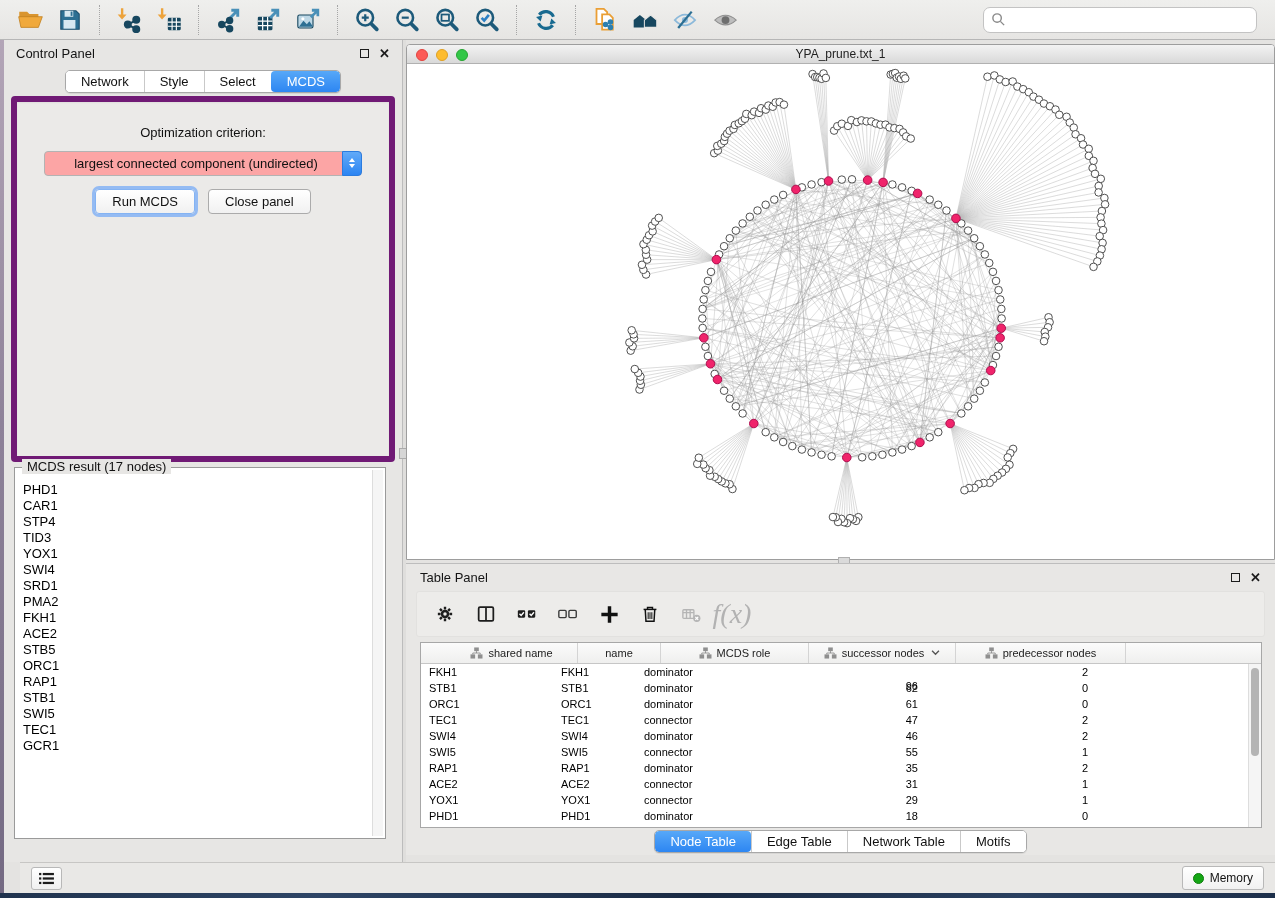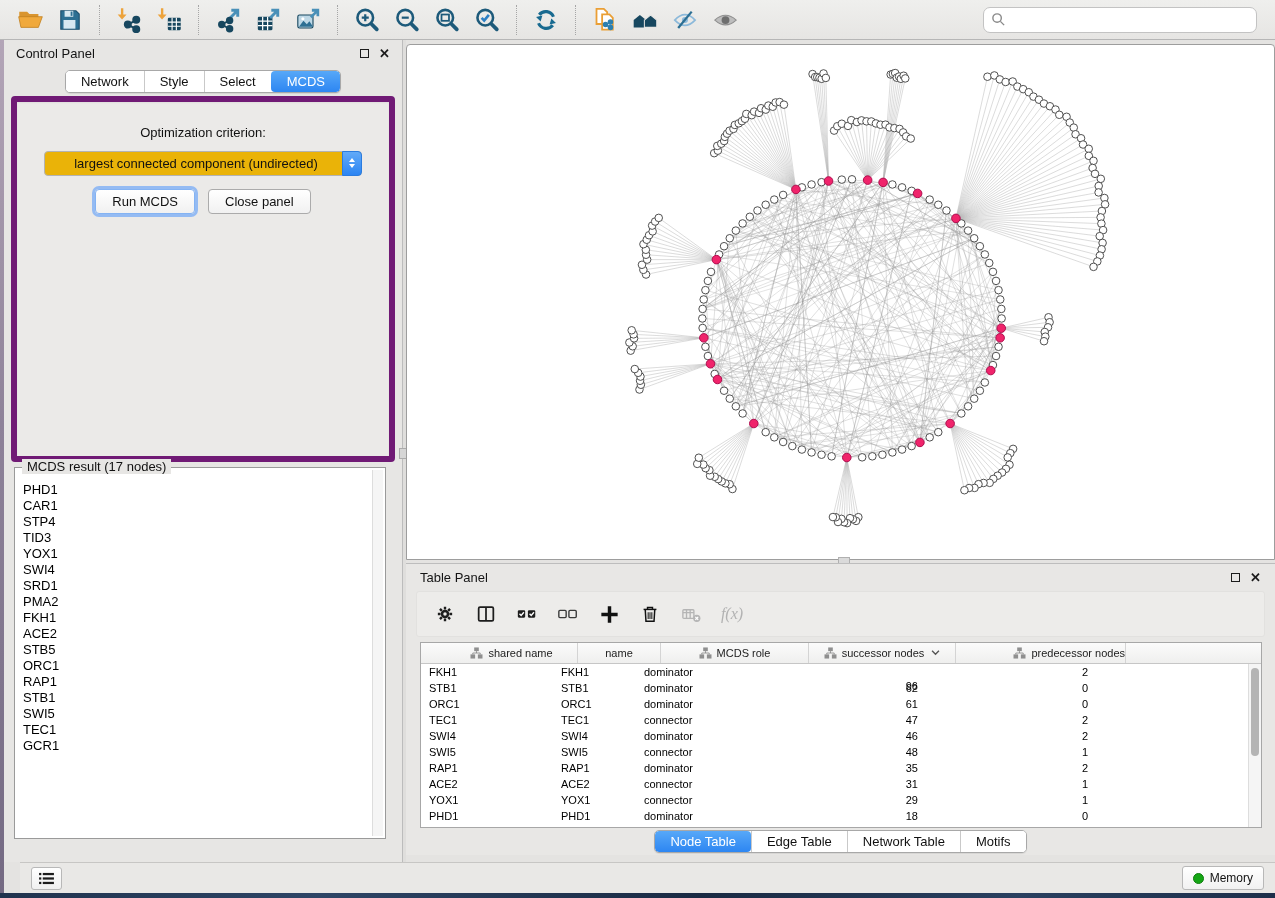--- a/index.html
+++ b/index.html
@@ -25,21 +25,21 @@
   .wb-x{font-size:13px;font-weight:bold;color:#1b1b1b;line-height:1;}
   .cp-tabs{display:flex;justify-content:center;margin-top:3px;position:relative;z-index:2;}
   .seg-control{display:flex;background:#fff;border:1px solid #a8a8a8;border-radius:5px;overflow:hidden;
     box-shadow:0 1px 1px rgba(0,0,0,0.08);}
   .seg{padding:3px 15px;font-size:13px;color:#111;background:#fff;border-left:1px solid #c9c9c9;white-space:nowrap;}
   .seg:first-child{border-left:none;}
   .seg.active{background:linear-gradient(#57a8f8,#2d86f2);color:#fff;border-left-color:transparent;border-radius:4px;}
   .cp-inner{position:absolute;left:7px;right:7px;top:56px;height:366px;background:#ebeae8;
     border:6px solid #701a75;border-radius:4px;box-shadow:inset 0 1px 2px rgba(0,0,0,0.05);}
   .opt-label{text-align:center;margin-top:23px;font-size:13px;color:#111;}
-  .dropdown{margin:11px auto 0;width:318px;height:25px;background:#eab308;border:1px solid #b3b3b3;border-radius:4px;
+  .dropdown{margin:11px auto 0;width:318px;height:25px;background:#fca5a5;border:1px solid #b3b3b3;border-radius:4px;
     display:flex;align-items:center;position:relative;}
   .dd-text{flex:1;text-align:center;font-size:13px;color:#111;padding-right:14px;}
   .dd-stepper{position:absolute;right:-1px;top:-1px;width:20px;height:25px;
     background:linear-gradient(#62aaf8,#2c85f2);border:1px solid #2a7ce0;border-radius:0 4px 4px 0;
     display:flex;flex-direction:column;align-items:center;justify-content:center;gap:2px;}
   .tri-up{width:0;height:0;border:3.5px solid transparent;border-bottom:4.5px solid #fff;margin-top:-2px;}
   .tri-dn{width:0;height:0;border:3.5px solid transparent;border-top:4.5px solid #fff;}
   .btn-row{display:flex;justify-content:center;gap:13px;margin-top:13px;}
   .push-btn{padding:3px 16px;height:25px;background:linear-gradient(#ffffff,#f1f1f1);
     border:1px solid #ababab;border-radius:4px;font-size:13px;color:#111;}
@@ -71,21 +71,21 @@
   .light.green{background:#33c748;border:1px solid #26a532;}
   .net-canvas{position:absolute;left:0;top:20px;right:0;bottom:0;background:#fff;}
   .net-canvas svg{display:block;width:100%;height:100%;}
 
   
   .table-panel{position:absolute;left:406px;top:563px;width:869px;height:292px;background:#e8e7e5;border-top:1px solid #bdbdbd;}
   .tp-title{height:26px;display:flex;align-items:center;padding:0 14px;font-size:13px;color:#151515;}
   .tp-tools{margin:1px 10px 0;height:46px;background:#edecea;border:1px solid #e2e1df;border-radius:3px;
     display:flex;align-items:center;gap:9px;padding:0 12px;}
   .icon-btn{width:32px;height:32px;display:flex;align-items:center;justify-content:center;}
-  .fx{font-family:"Liberation Serif",serif;font-style:italic;font-size:16px;color:#b2b2b2;text-align:right;}
+  .fx{font-family:"Liberation Serif",serif;font-style:italic;font-size:28px;color:#b2b2b2;text-align:right;}
   .tbl-wrap{position:absolute;left:14px;right:13px;top:78px;bottom:27px;background:#fff;border:1px solid #a7a7a7;overflow:hidden;}
   .tbl-header{display:flex;height:21px;background:linear-gradient(#fbfbfb,#efefee);border-bottom:1px solid #c6c6c6;}
   .th{display:flex;align-items:center;justify-content:center;gap:5px;border-right:1px solid #d4d4d4;
     font-size:11px;color:#222;overflow:hidden;white-space:nowrap;}
   .th .chev{margin-left:2px;}
   .tbl-body{position:absolute;left:0;right:13px;top:21px;bottom:0;overflow:hidden;}
   .tr{display:flex;height:16px;align-items:center;}
   .td{font-size:11px;color:#000;padding:0 8px;white-space:nowrap;overflow:hidden;}
   .td.num{text-align:right;padding-right:13px;}
   .tbl-scroll{position:absolute;right:0;top:21px;bottom:0;width:13px;background:#f5f5f5;border-left:1px solid #ddd;}
@@ -323,20 +323,28 @@
           <div class="mcds-item">GCR1</div>
         </div>
       <div class="mcds-scroll"></div>
     </div>
   </div>
 
   <div class="v-splitter"></div>
   <div class="v-knob"></div>
 
   <div class="network-window">
+    <div class="net-titlebar">
+      <span class="lights">
+        <span class="light red"></span>
+        <span class="light yellow"></span>
+        <span class="light green"></span>
+      </span>
+      <span>YPA_prune.txt_1</span>
+    </div>
     <div class="net-canvas">
       <svg id="graph" viewBox="0 0 869 497" preserveAspectRatio="none">
           <g>
             <line x1="389.8" y1="125.2" x2="405.5" y2="389.8" stroke="#949494" stroke-width="0.65" opacity="0.45"></line>
             <line x1="389.8" y1="125.2" x2="336.4" y2="350.6" stroke="#949494" stroke-width="0.65" opacity="0.45"></line>
             <line x1="389.8" y1="125.2" x2="368.1" y2="374.6" stroke="#949494" stroke-width="0.65" opacity="0.45"></line>
             <line x1="389.8" y1="125.2" x2="329.6" y2="166.6" stroke="#949494" stroke-width="0.65" opacity="0.45"></line>
             <line x1="389.8" y1="125.2" x2="395.8" y2="386.9" stroke="#949494" stroke-width="0.65" opacity="0.45"></line>
             <line x1="389.8" y1="125.2" x2="532.5" y2="140.6" stroke="#949494" stroke-width="0.65" opacity="0.45"></line>
             <line x1="389.8" y1="125.2" x2="405.5" y2="389.8" stroke="#949494" stroke-width="0.65" opacity="0.45"></line>
@@ -1162,21 +1170,21 @@
                 <rect x="0.5" y="8" width="5" height="4.5"></rect>
                 <rect x="8.5" y="8" width="5" height="4.5"></rect>
               </g>
               <path d="M7 4.5v2M3 8V6.5h8V8" stroke="#8f8f8f" fill="none"></path>
             </svg>
             <span>successor nodes</span>
             <svg class="chev" viewBox="0 0 10 7" width="9" height="6">
               <path d="M1 1l4 4 4-4" stroke="#555" stroke-width="1.6" fill="none"></path>
             </svg>
           </div>
-          <div class="th" style="width: 170px; justify-content: flex-end;">
+          <div class="th" style="width: 170px;">
             <svg viewBox="0 0 14 13" width="13" height="12">
               <g fill="#8f8f8f">
                 <rect x="4.5" y="0.5" width="5" height="4"></rect>
                 <rect x="0.5" y="8" width="5" height="4.5"></rect>
                 <rect x="8.5" y="8" width="5" height="4.5"></rect>
               </g>
               <path d="M7 4.5v2M3 8V6.5h8V8" stroke="#8f8f8f" fill="none"></path>
             </svg>
             <span>predecessor nodes</span>
           </div>
@@ -1214,21 +1222,21 @@
             <div class="td" style="width: 132px;">SWI4</div>
             <div class="td" style="width: 83px;">SWI4</div>
             <div class="td" style="width: 148px;">dominator</div>
             <div class="td num" style="width: 147px;">46</div>
             <div class="td num" style="width: 170px;">2</div>
           </div>
           <div class="tr">
             <div class="td" style="width: 132px;">SWI5</div>
             <div class="td" style="width: 83px;">SWI5</div>
             <div class="td" style="width: 148px;">connector</div>
-            <div class="td num" style="width: 147px;">48</div>
+            <div class="td num" style="width: 147px;">55</div>
             <div class="td num" style="width: 170px;">1</div>
           </div>
           <div class="tr">
             <div class="td" style="width: 132px;">RAP1</div>
             <div class="td" style="width: 83px;">RAP1</div>
             <div class="td" style="width: 148px;">dominator</div>
             <div class="td num" style="width: 147px;">35</div>
             <div class="td num" style="width: 170px;">2</div>
           </div>
           <div class="tr">

